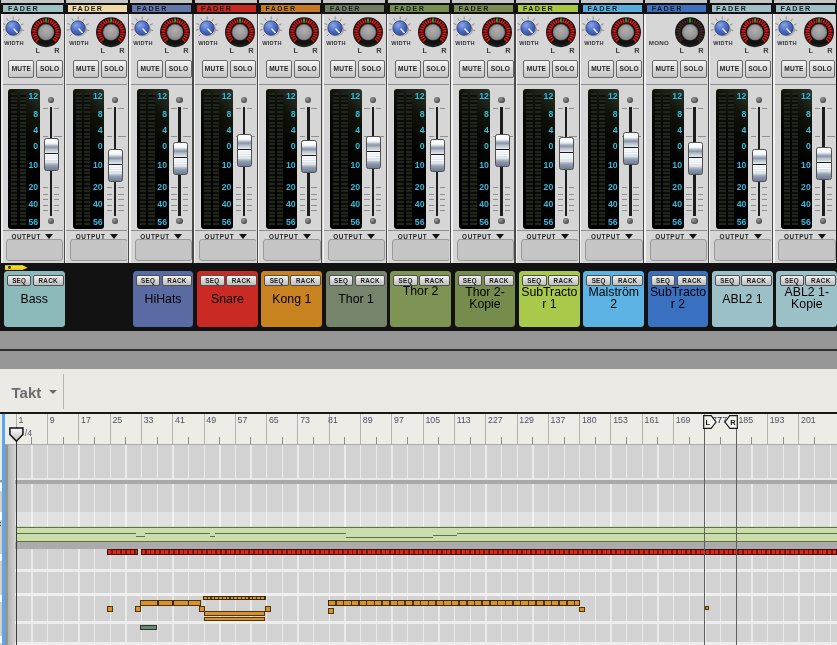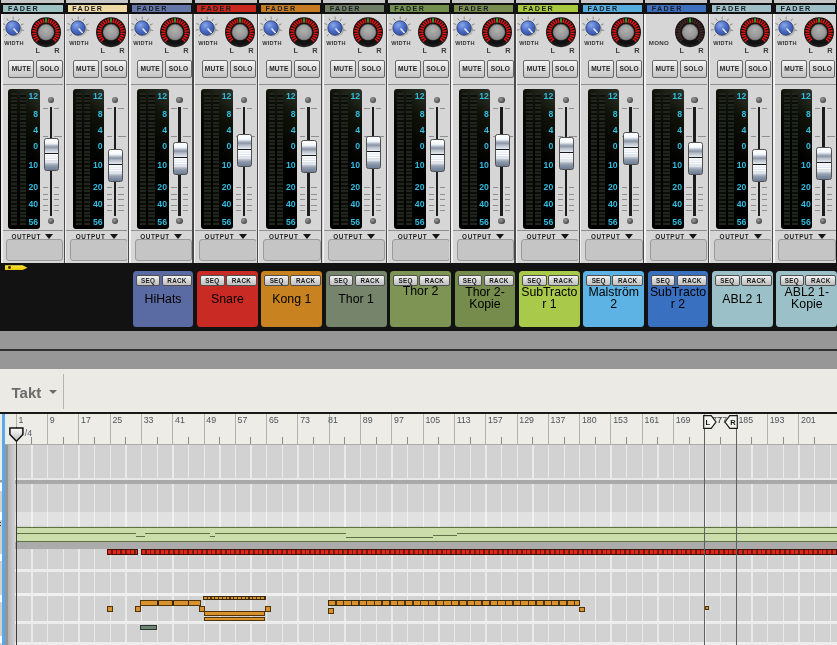--- a/index.html
+++ b/index.html
@@ -119,20 +119,25 @@
       <div class="tick" style="left:41.3px;top:210px;width:5.2px"></div>
       <div class="tick" style="left:52.7px;top:210px;width:5.2px"></div>
       <div class="abs" style="left:48.4px;top:107px;width:2.4px;height:108.5px;background:#1c1c1c"></div>
       <div class="abs" style="left:46.4px;top:97.2px;width:6.2px;height:6.2px;border-radius:50%;background:radial-gradient(circle at 38% 35%,#9a9a9a,#5c5c5c 55%,#262626)"></div>
       <div class="abs" style="left:46.4px;top:217.7px;width:6.2px;height:6.2px;border-radius:50%;background:radial-gradient(circle at 38% 35%,#9a9a9a,#5c5c5c 55%,#262626)"></div>
       <div class="abs" style="left:42.6px;top:138px;width:15.2px;height:33px;background:linear-gradient(to bottom,#fcfeff 0%,#f7fafd 13%,#d9e0e9 17%,#a5aebd 22%,#8d97a6 27%,#b9c1cb 34%,#d4dae2 41%,#e9edf2 45%,#16181c 46%,#16181c 49%,#fbfcfe 50%,#e9edf3 56%,#fdfdfe 59%,#dfe5ed 63%,#fbfcfd 66%,#cfd6df 71%,#f1f4f7 74%,#bac3cf 79%,#94a0b0 85%,#7b8a9d 93%,#70809a 100%);border:1px solid #4f4f4f;border-radius:2.5px;box-sizing:border-box"></div>
       <div class="abs" style="left:0px;top:230.2px;width:62.3px;height:1.2px;background:#8f8f8f"></div>
       <div class="abs" style="left:0px;top:232px;width:62.3px;height:8px;display:flex;align-items:center;justify-content:center;font-size:6.4px;font-weight:bold;letter-spacing:0.55px;color:#1d1d1d">OUTPUT<div style="width:0;height:0;border-left:4.2px solid transparent;border-right:4.2px solid transparent;border-top:5.6px solid #141414;margin-left:4.5px"></div></div>
       <div class="abs" style="left:4.6px;top:239.4px;width:57.6px;height:21.8px;background:#c5c5c5;border:1px solid #9a9a9a;border-radius:3px;box-sizing:border-box"></div>
     </div>
+    <div class="tab" style="left:3.8px;width:60.9px;background:#8cb9b9">
+      <div class="tbtn" style="left:3.2px;width:22.5px">SEQ</div>
+      <div class="tbtn" style="left:29px;width:28.8px">RACK</div>
+      <div class="tname" style="top:22px">Bass</div>
+    </div>
     <div class="strip" style="left:65.7px;width:62.3px">
       <div class="abs" style="left:0px;top:0px;width:62.3px;height:2.5px;background:#c6c6c6"></div>
       <div class="abs" style="left:0px;top:2.5px;width:62.3px;height:11.5px;background:#101010"></div>
       <div class="hdr" style="background:#eed9a4">FADER</div>
       <svg class="abs" style="left:0;top:13.5px" width="62" height="46" viewBox="0 0 62 46">
         <line x1="5.9" y1="20.1" x2="3.9" y2="22.1" stroke="#828282" stroke-width="0.9"></line>
         <line x1="3.6" y1="15.6" x2="0.8" y2="16.2" stroke="#828282" stroke-width="0.9"></line>
         <line x1="4.1" y1="10.6" x2="1.5" y2="9.5" stroke="#828282" stroke-width="0.9"></line>
         <line x1="7.3" y1="6.8" x2="5.8" y2="4.4" stroke="#828282" stroke-width="0.9"></line>
         <line x1="12.2" y1="5.4" x2="12.2" y2="2.6" stroke="#828282" stroke-width="0.9"></line>
@@ -1255,21 +1260,21 @@
     <div class="rline" style="left:391.3px"></div>
     <div class="rnum" style="left:394.1px">97</div>
     <div class="rtick" style="left:406.9px"></div>
     <div class="rline" style="left:422.6px"></div>
     <div class="rnum" style="left:425.4px">105</div>
     <div class="rtick" style="left:438.2px"></div>
     <div class="rline" style="left:453.9px"></div>
     <div class="rnum" style="left:456.7px">113</div>
     <div class="rtick" style="left:469.5px"></div>
     <div class="rline" style="left:485.2px"></div>
-    <div class="rnum" style="left:488px">157</div>
+    <div class="rnum" style="left:488px">227</div>
     <div class="rtick" style="left:500.8px"></div>
     <div class="rline" style="left:516.5px"></div>
     <div class="rnum" style="left:519.3px">129</div>
     <div class="rtick" style="left:532.1px"></div>
     <div class="rline" style="left:547.8px"></div>
     <div class="rnum" style="left:550.6px">137</div>
     <div class="rtick" style="left:563.5px"></div>
     <div class="rline" style="left:579.1px"></div>
     <div class="rnum" style="left:581.9px">180</div>
     <div class="rtick" style="left:594.8px"></div>

